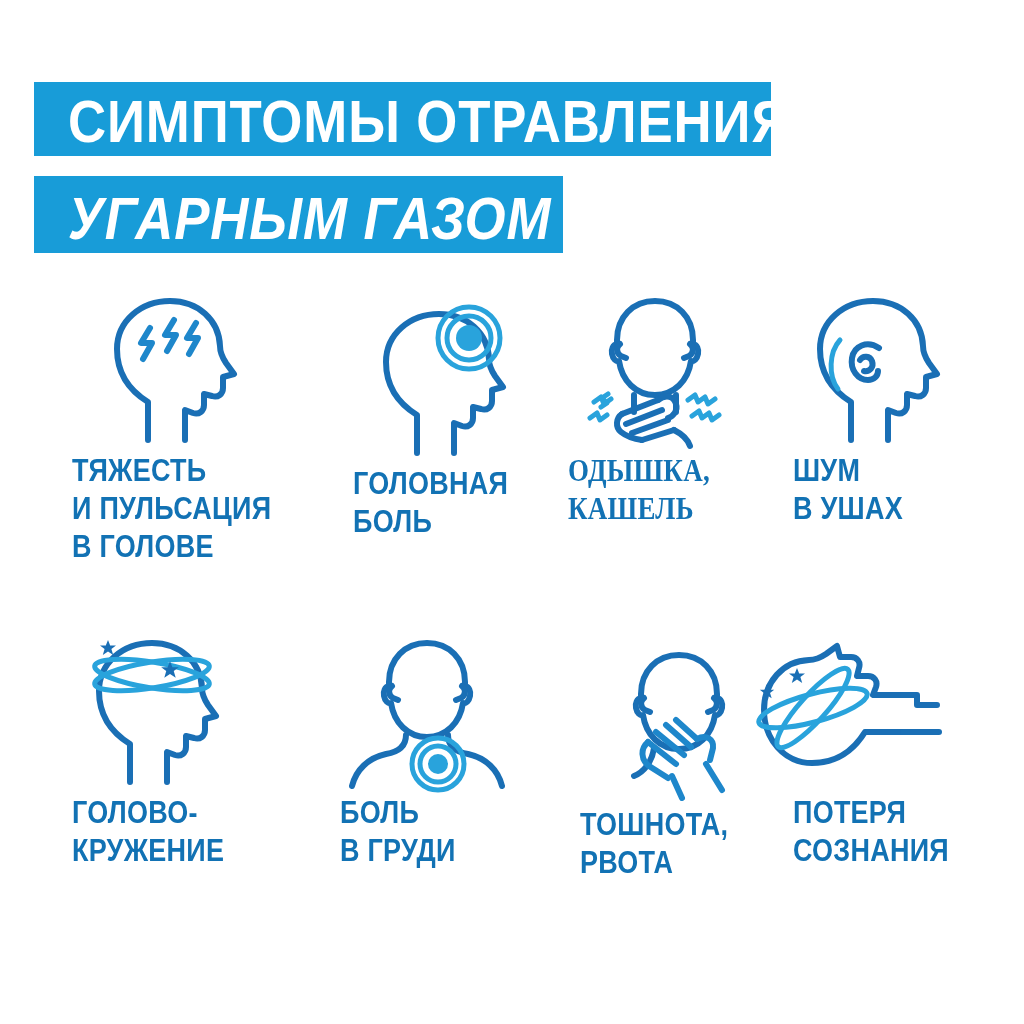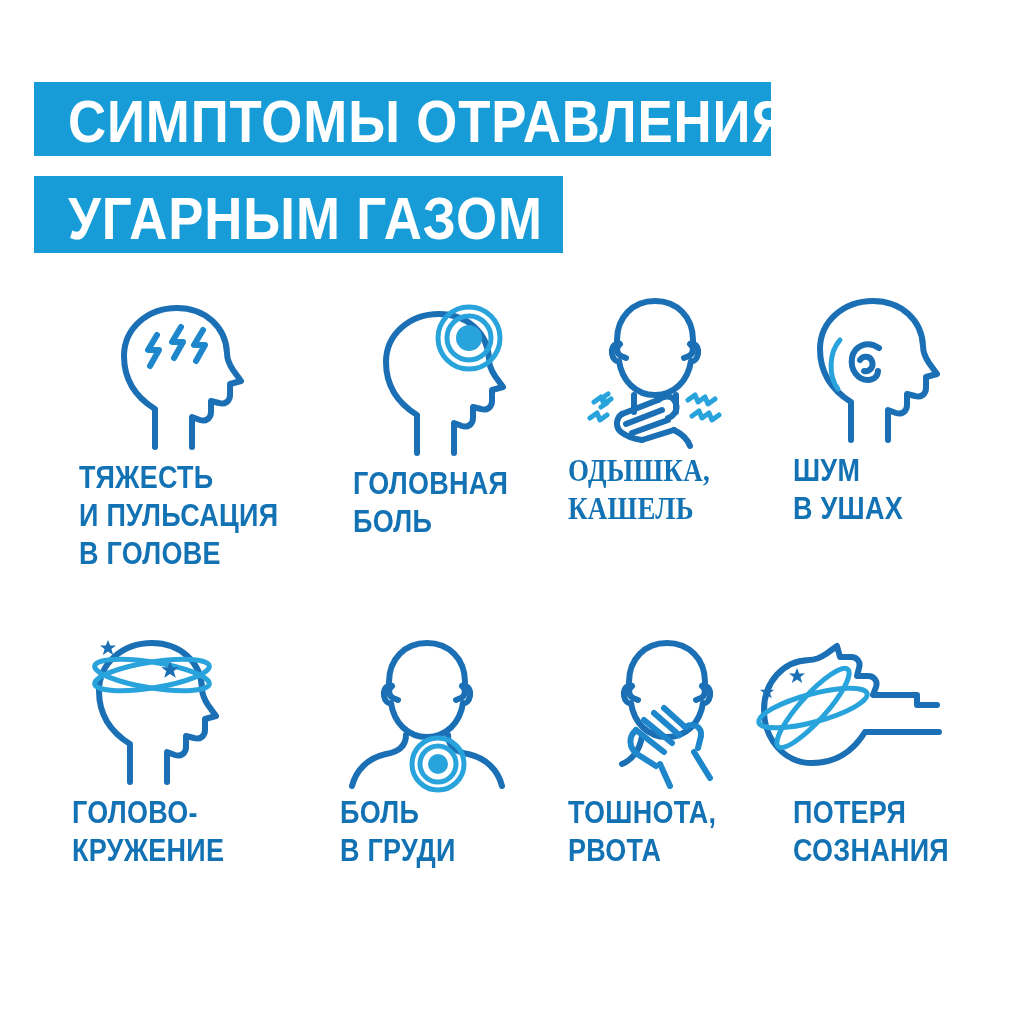--- a/index.html
+++ b/index.html
@@ -4,21 +4,21 @@
 <style>
   html,body{margin:0;padding:0;background:#ffffff;}
   .canvas{
     position:relative;width:1024px;height:1024px;background:#ffffff;
     overflow:hidden;font-family:"Liberation Sans",sans-serif;
   }
   
   .hdr{position:absolute;left:34px;top:62px;}
   .hdr-row{background:#189cd8;display:flex;align-items:flex-end;padding-left:34px;box-sizing:border-box;margin-top:20px;}
   .hdr-top{width:737px;height:74px;}
-  .hdr-bot{width:529px;height:77px;}
+  .hdr-bot{width:529px;height:77px;font-style:italic;}
   .hdr-text{
     color:#ffffff;font-weight:bold;font-size:60px;letter-spacing:1px;
     white-space:nowrap;transform:scaleX(.88);transform-origin:left center;
   }
   
   .cell{position:absolute;width:252px;}
   .icon-box{height:160px;}
   svg.icon{overflow:visible;display:block;}
   .label{
     margin-top:4px;color:#1272b4;font-weight:bold;font-size:31px;line-height:38px;
@@ -40,21 +40,21 @@
 
   <div class="hdr">
     <div class="hdr-row hdr-top">
       <span class="hdr-text">СИМПТОМЫ ОТРАВЛЕНИЯ</span>
     </div>
     <div class="hdr-row hdr-bot">
       <span class="hdr-text">УГАРНЫМ ГАЗОМ</span>
     </div>
   </div>
 
-  <figure class="cell" style="left:72px;top:288px;margin:7px;">
+  <figure class="cell" style="left:72px;top:288px;margin:0;">
     <div class="icon-box">
       <svg class="icon" style="margin-left:18px" width="160" height="160" viewBox="0 0 160 160">
         <path class="sd" d="M58 152 V114 C37 101 27 83 27 61 C27 33 51 13 80 13 C108 13 129 32 130 58 C130 64 132 69 136 75 L144 86 L133 89 V100 C133 106 128 110 122 108 L114 106 V117 C114 123 109 127 103 125 L95 122 V152"></path>
         <path class="sm" d="M60 40 l-9 15 h11 l-9 16"></path>
         <path class="sm" d="M84 32 l-9 15 h11 l-9 16"></path>
         <path class="sm" d="M106 35 l-9 15 h11 l-9 16"></path>
       </svg>
     </div>
     <figcaption class="label">ТЯЖЕСТЬ
 И ПУЛЬСАЦИЯ
@@ -133,21 +133,21 @@
         <path class="sd" d="M106 105 C106 116 114 122 126 124 C144 128 156 140 160 156"></path>
         <circle class="fa" cx="96" cy="134" r="10"></circle>
         <circle class="sa" cx="96" cy="134" r="18"></circle>
         <circle class="sa" cx="96" cy="134" r="26"></circle>
       </svg>
     </div>
     <figcaption class="label">БОЛЬ
 В ГРУДИ</figcaption>
   </figure>
 
-  <figure class="cell" style="left:568px;top:630px;margin:0;">
+  <figure class="cell" style="left:568px;top:630px;margin:12px;">
     <div class="icon-box">
       <svg class="icon" style="margin-left:14px" width="160" height="160" viewBox="0 0 160 160">
         <path class="sd" d="M85 13 C63 13 47 29 47 52 L47 56 C43 57 41 61 42 66 C43 71 46 74 49 73 C52 93 66 107 85 107 C104 107 118 93 121 73 C124 74 127 71 128 66 C129 61 127 57 123 56 L123 52 C123 29 107 13 85 13"></path>
         <path class="sd" d="M50 56 c-4 3 -4 9 1 12 l5 2"></path>
         <path class="sd" d="M120 56 c4 3 4 9 -1 12 l-5 2"></path>
         <path class="sd" d="M60 106 C58 120 50 130 40 134"></path>
         <path class="sm" d="M54 100 L82 122 M62 90 L90 113 M72 83 L97 105 M82 78 L103 97"></path>
         <path class="sm" d="M54 100 C46 107 47 118 55 124 L74 136"></path>
         <path class="sm" d="M103 97 C112 92 120 97 119 106 L116 118"></path>
         <path class="sm" d="M78 134 L88 156 M112 122 L128 148"></path>

